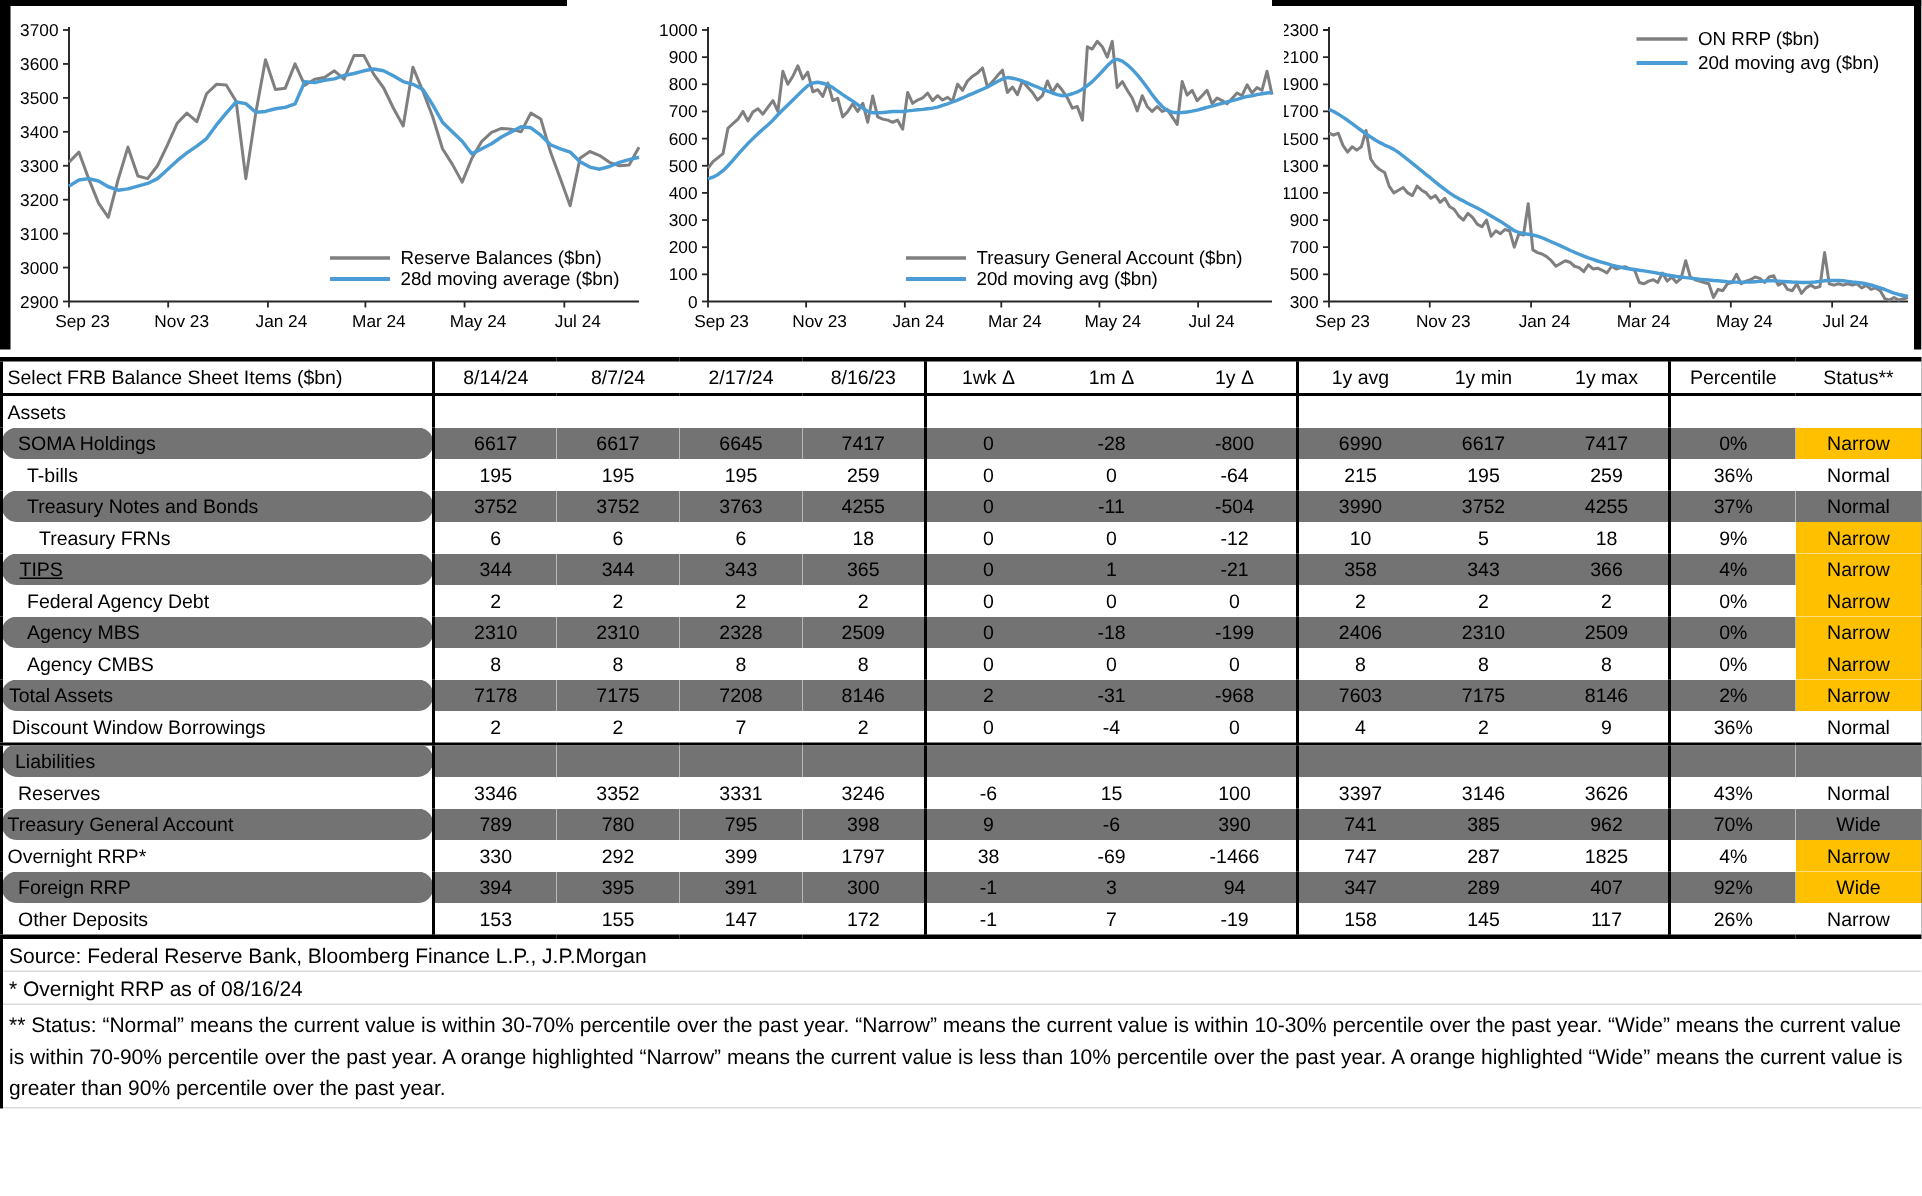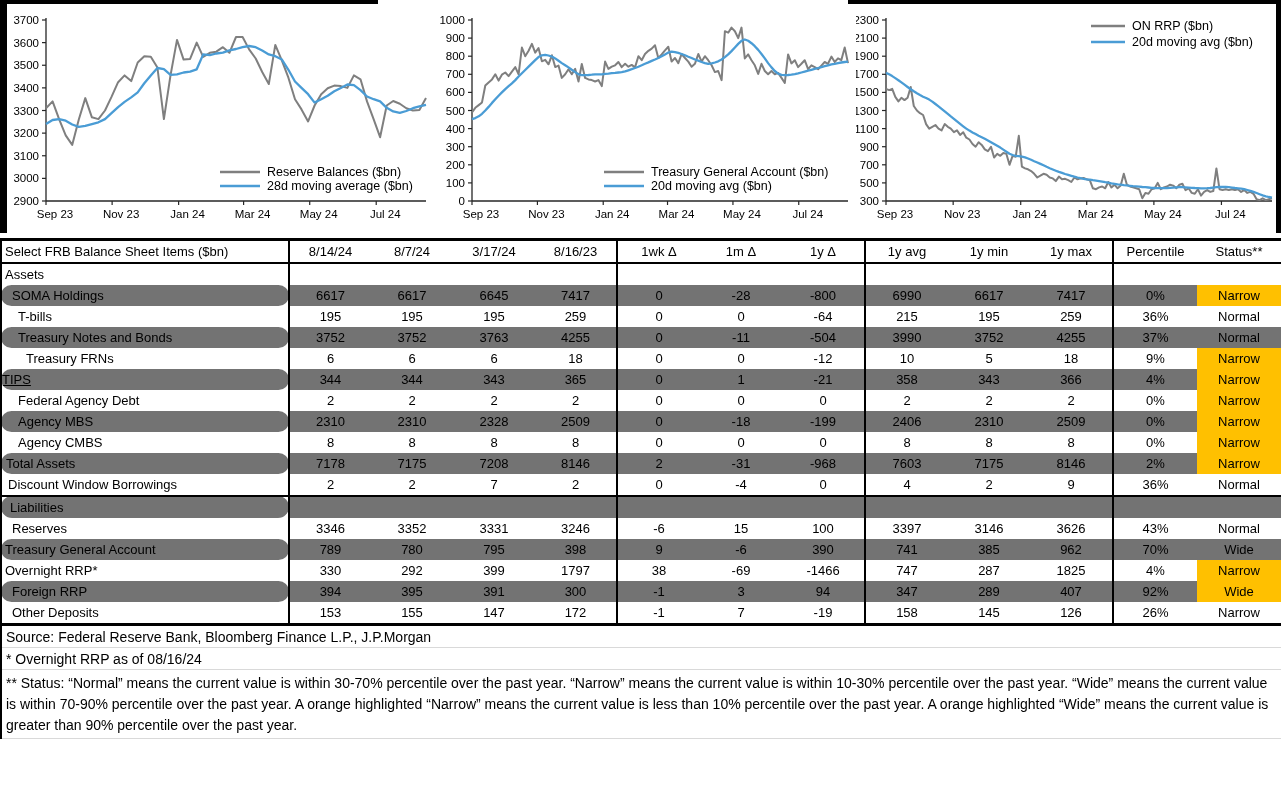--- a/index.html
+++ b/index.html
@@ -197,21 +197,21 @@
       <col style="width: 82px;">
       <col style="width: 83px;">
       <col style="width: 84px;">
       <col style="width: 85px;">
     </colgroup>
     <thead>
       <tr>
         <th class="title bR">Select FRB Balance Sheet Items ($bn)</th>
         <th class="colhead">8/14/24</th>
         <th class="colhead">8/7/24</th>
-        <th class="colhead">3/17/24</th>
+        <th class="colhead">2/17/24</th>
         <th class="colhead bR">8/16/23</th>
         <th class="colhead">1wk Δ</th>
         <th class="colhead">1m Δ</th>
         <th class="colhead bR">1y Δ</th>
         <th class="colhead">1y avg</th>
         <th class="colhead">1y min</th>
         <th class="colhead bR">1y max</th>
         <th class="colhead">Percentile</th>
         <th class="colhead">Status**</th>
       </tr>
@@ -286,21 +286,21 @@
         <td class="num">0</td>
         <td class="num">0</td>
         <td class="num bR">-12</td>
         <td class="num">10</td>
         <td class="num">5</td>
         <td class="num bR">18</td>
         <td class="num">9%</td>
         <td class="num orange">Narrow</td>
       </tr>
       <tr class="shade">
-        <td class="label bR" style="padding-left: 0; text-decoration: underline;">TIPS</td>
+        <td class="label bR" style="padding-left: 11px; text-decoration: underline;">TIPS</td>
         <td class="num">344</td>
         <td class="num">344</td>
         <td class="num">343</td>
         <td class="num bR">365</td>
         <td class="num">0</td>
         <td class="num">1</td>
         <td class="num bR">-21</td>
         <td class="num">358</td>
         <td class="num">343</td>
         <td class="num bR">366</td>
@@ -461,21 +461,21 @@
         <td class="label bR" style="padding-left: 10px;">Other Deposits</td>
         <td class="num">153</td>
         <td class="num">155</td>
         <td class="num">147</td>
         <td class="num bR">172</td>
         <td class="num">-1</td>
         <td class="num">7</td>
         <td class="num bR">-19</td>
         <td class="num">158</td>
         <td class="num">145</td>
-        <td class="num bR">126</td>
+        <td class="num bR">117</td>
         <td class="num">26%</td>
         <td class="num">Narrow</td>
       </tr>
     </tbody>
   </table>
 
 <div class="footer">
   <div class="frow">Source: Federal Reserve Bank, Bloomberg Finance L.P., J.P.Morgan</div>
   <div class="frow">* Overnight RRP as of 08/16/24</div>
   <div class="frow">** Status: “Normal” means the current value is within 30-70% percentile over the past year. “Narrow” means the current value is within 10-30% percentile over the past year. “Wide” means the current value is within 70-90% percentile over the past year. A orange highlighted “Narrow” means the current value is less than 10% percentile over the past year. A orange highlighted “Wide” means the current value is greater than 90% percentile over the past year.</div>

